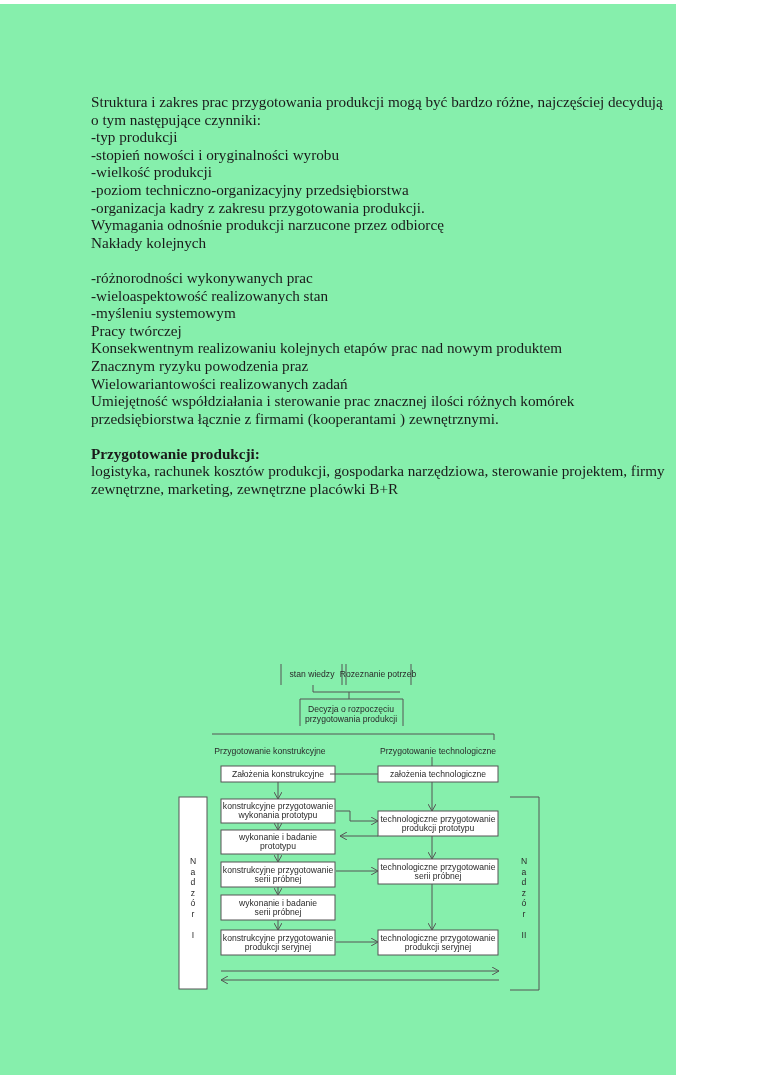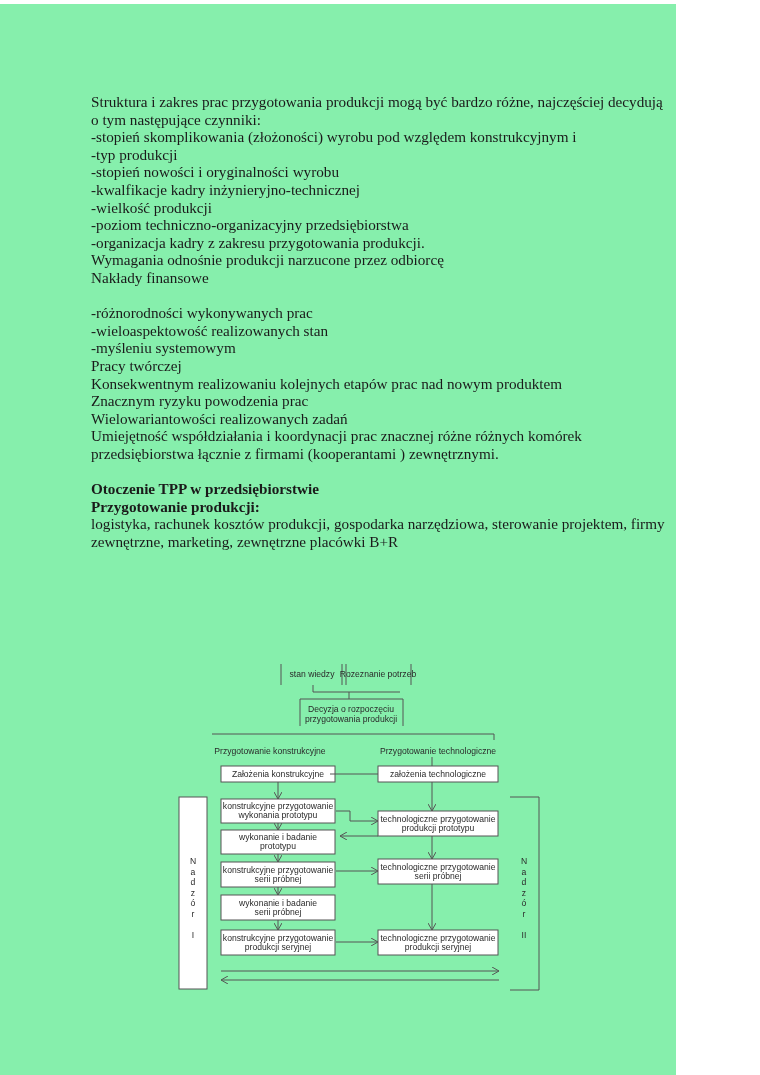--- a/index.html
+++ b/index.html
@@ -18,45 +18,42 @@
   svg.diagram .box { stroke: #555; stroke-width: 1; fill: #fff; }
 </style>
 </head>
 <body>
 
 <div class="page">
   <div class="text-block">
     <div>
       <span class="line">Struktura i zakres prac przygotowania produkcji mogą być bardzo różne, najczęściej decydują</span>
       <span class="line">o tym następujące czynniki:</span>
-      <span class="line">-stopień skomplikowania (złożoności) wyrobu pod względem konstrukcyjnym i</span>
       <span class="line">-typ produkcji</span>
       <span class="line">-stopień nowości i oryginalności wyrobu</span>
-      <span class="line">-kwalfikacje kadry inżynieryjno-technicznej</span>
       <span class="line">-wielkość produkcji</span>
       <span class="line">-poziom techniczno-organizacyjny przedsiębiorstwa</span>
       <span class="line">-organizacja kadry z zakresu przygotowania produkcji.</span>
       <span class="line">Wymagania odnośnie produkcji narzucone przez odbiorcę</span>
-      <span class="line">Nakłady finansowe</span>
+      <span class="line">Nakłady kolejnych</span>
     </div>
     <div class="blank"></div>
     <div>
       <span class="line">-różnorodności wykonywanych prac</span>
       <span class="line">-wieloaspektowość realizowanych stan</span>
       <span class="line">-myśleniu systemowym</span>
       <span class="line">Pracy twórczej</span>
       <span class="line">Konsekwentnym realizowaniu kolejnych etapów prac nad nowym produktem</span>
-      <span class="line">Znacznym ryzyku powodzenia prac</span>
+      <span class="line">Znacznym ryzyku powodzenia praz</span>
       <span class="line">Wielowariantowości realizowanych zadań</span>
-      <span class="line">Umiejętność współdziałania i koordynacji prac znacznej różne różnych komórek</span>
+      <span class="line">Umiejętność współdziałania i sterowanie prac znacznej ilości różnych komórek</span>
       <span class="line">przedsiębiorstwa łącznie z firmami (kooperantami ) zewnętrznymi.</span>
     </div>
     <div class="blank"></div>
     <div>
-      <span class="line bold">Otoczenie TPP w przedsiębiorstwie</span>
       <span class="line bold">Przygotowanie produkcji:</span>
       <span class="line">logistyka, rachunek kosztów produkcji, gospodarka narzędziowa, sterowanie projektem, firmy</span>
       <span class="line">zewnętrzne, marketing, zewnętrzne placówki B+R</span>
     </div>
   </div>
 
   <svg class="diagram" width="760" height="1075">
     <defs>
       <marker id="arr" markerWidth="8" markerHeight="8" refX="7" refY="4" orient="auto" markerUnits="userSpaceOnUse">
         <path d="M0,0 L7,4 L0,8" fill="none" stroke="#555" stroke-width="1"></path>

